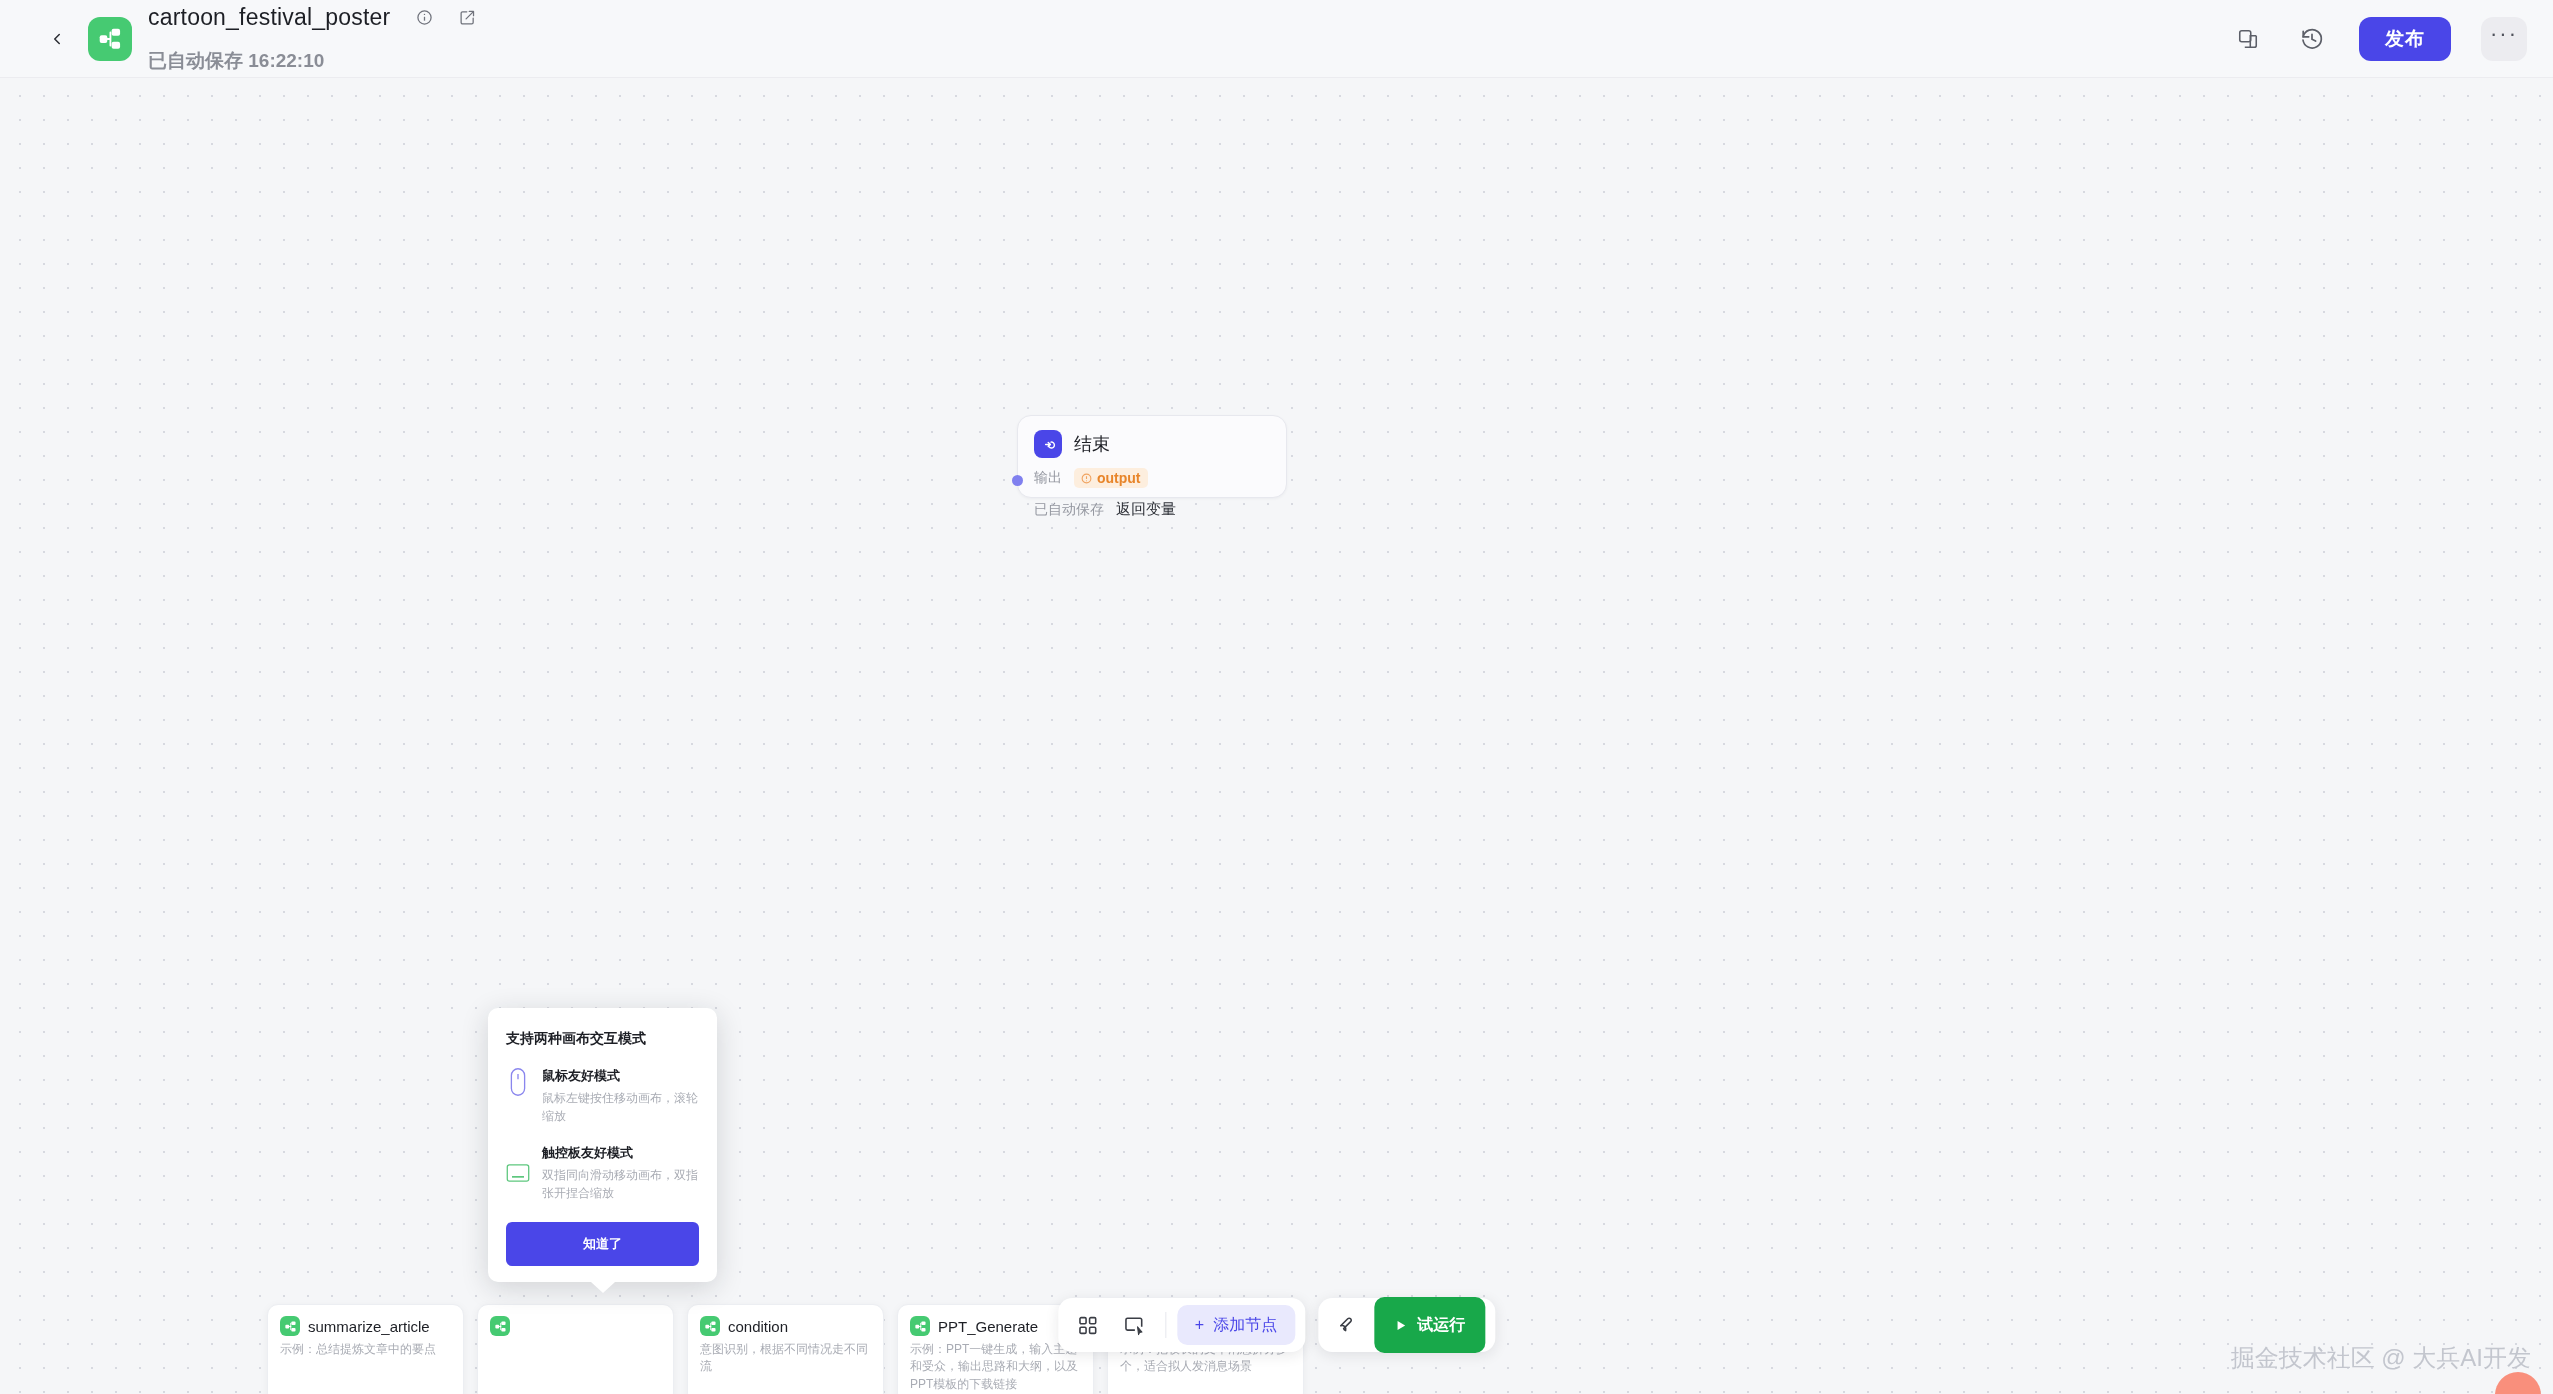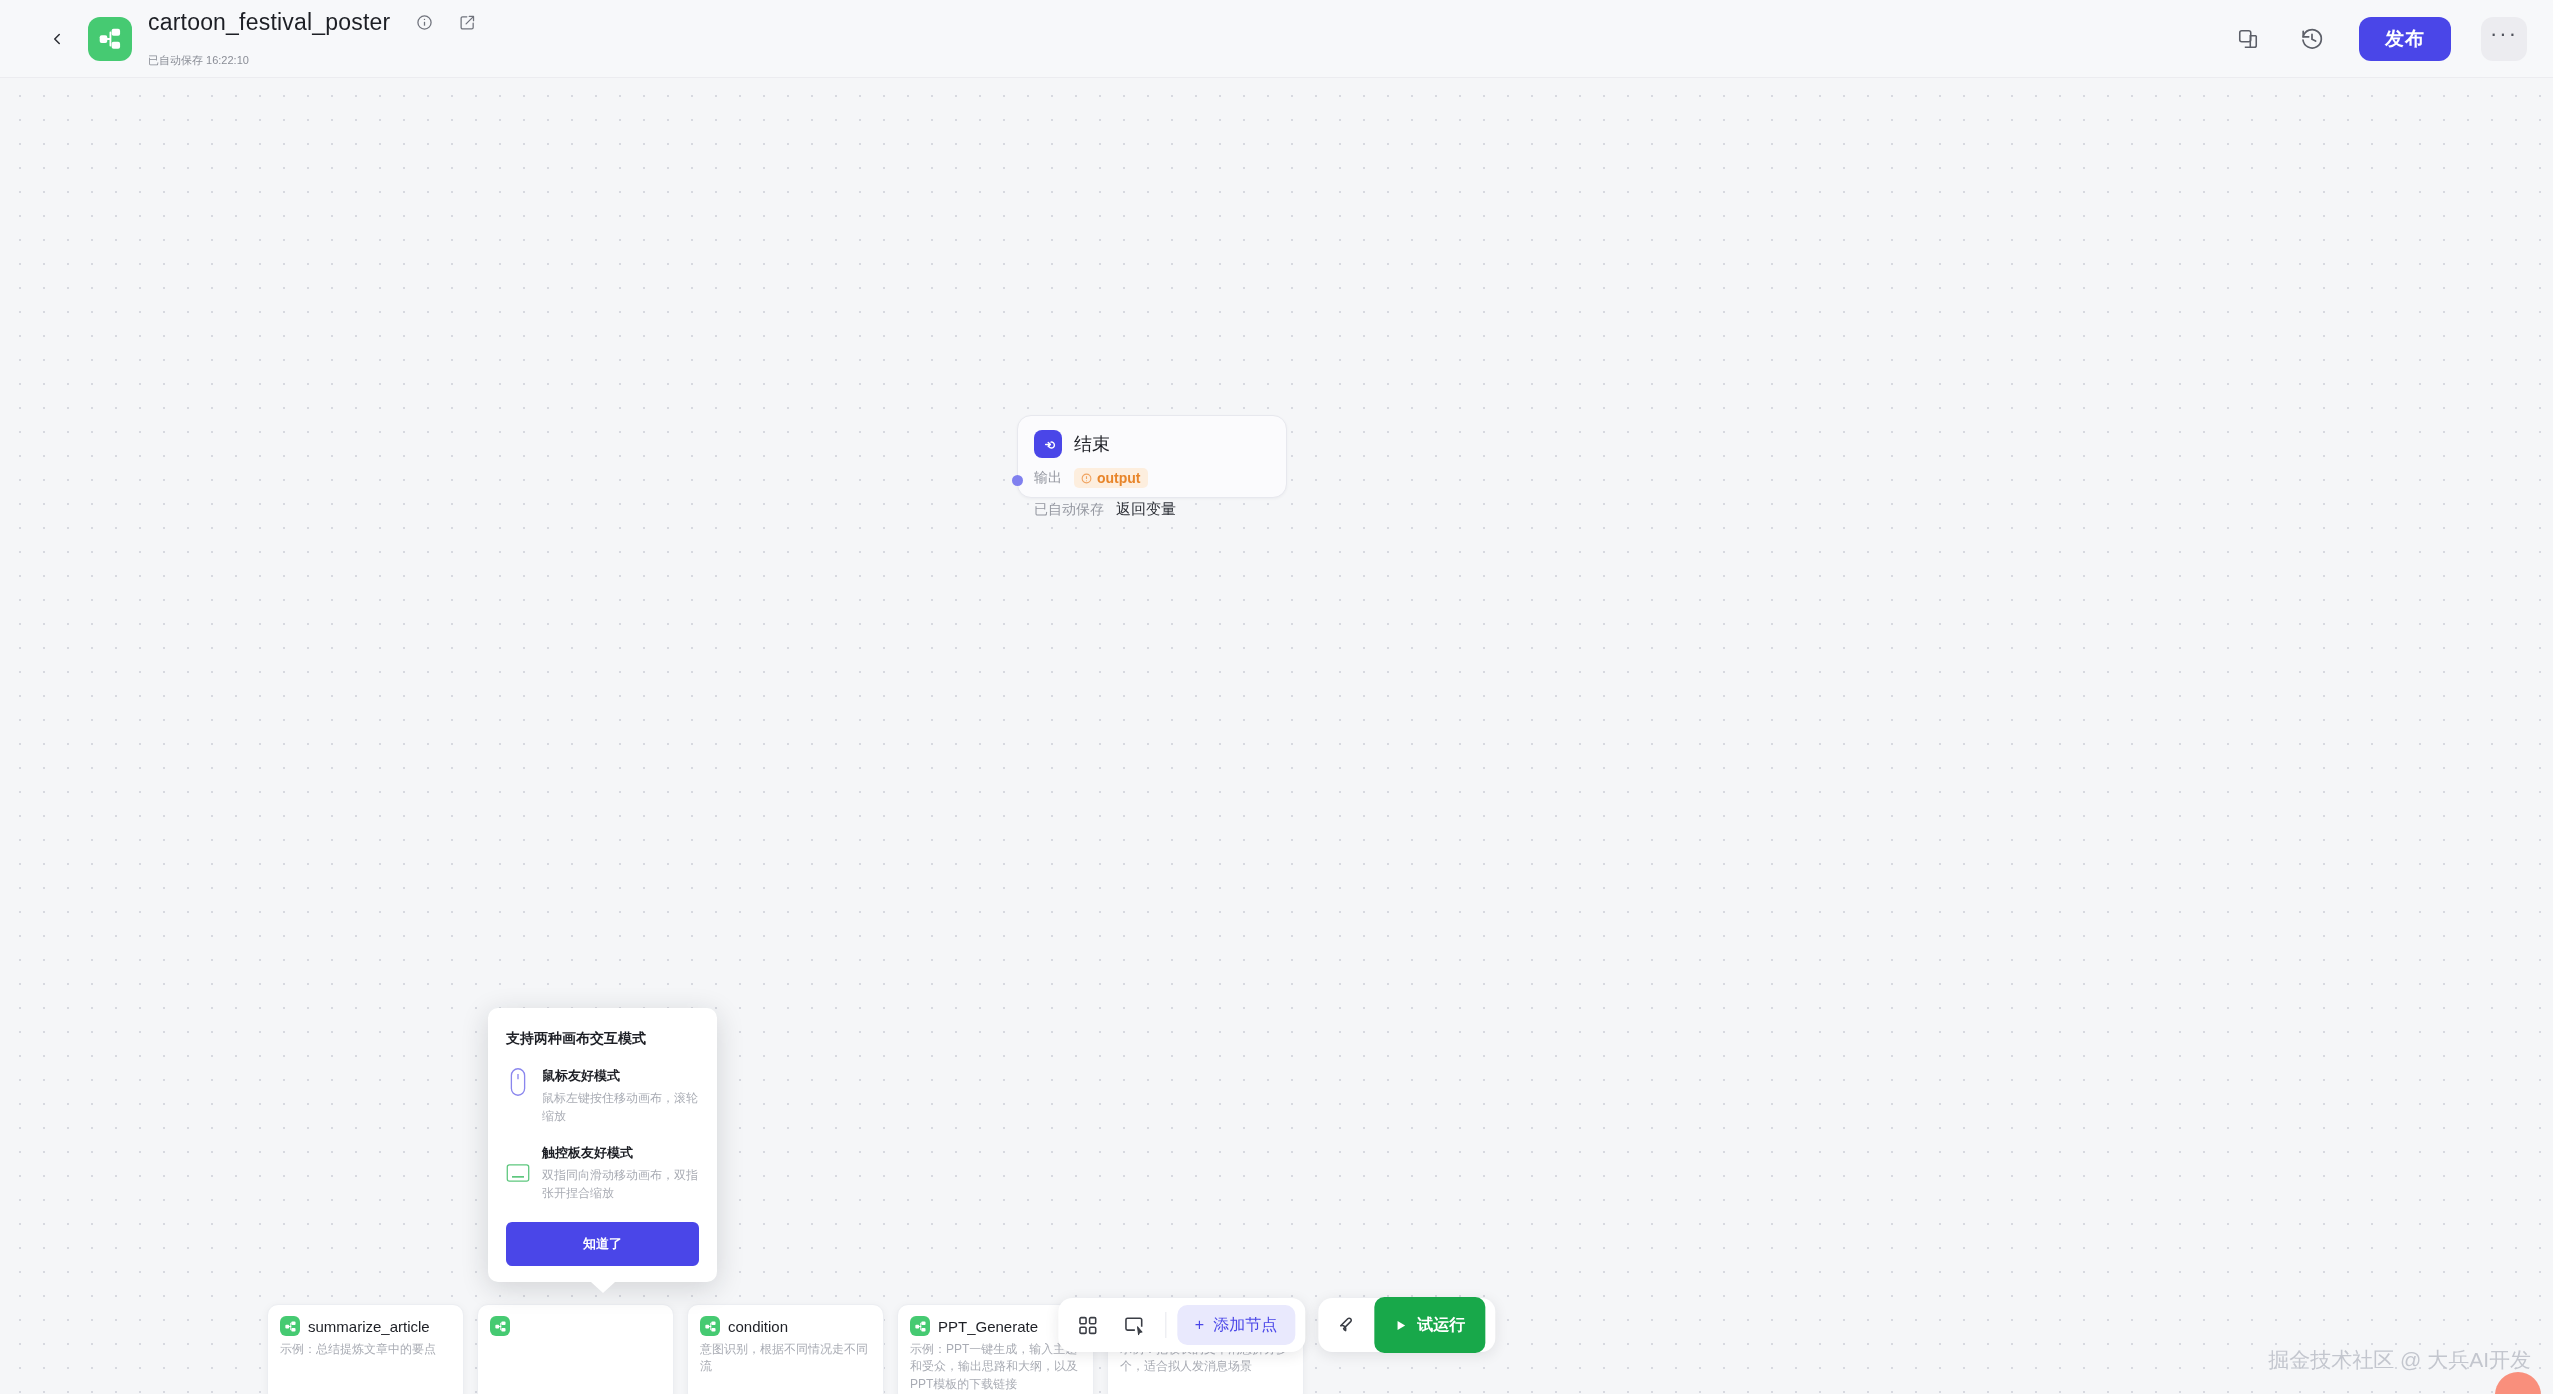--- a/index.html
+++ b/index.html
@@ -26,21 +26,21 @@
   }
   .app-icon {
     width: 44px; height: 44px; border-radius: 12px; background:#46ca72;
     display:flex; align-items:center; justify-content:center;
     margin-left: 14px; flex:0 0 auto;
   }
   .title-block { margin-left: 16px; display:flex; flex-direction:column; justify-content:center; }
   .title-row { display:flex; align-items:center; gap:26px; }
   .title-text { font-size: 23px; color:#1d1f25; font-weight: 400; letter-spacing:.2px; }
   .title-icon { color:#70737c; display:flex; align-items:center; cursor:pointer; }
-  .saved-text { font-size: 11px; color:#8a8d96; margin-top: 17px; }
+  .saved-text { font-size: 19px; color:#8a8d96; margin-top: 17px; font-weight: bold; }
 
   .header-right { margin-left:auto; display:flex; align-items:center; gap: 30px; }
   .hdr-icon-btn {
     width: 34px; height:34px; display:flex; align-items:center; justify-content:center;
     color:#5c5f68; cursor:pointer;
   }
   .publish-btn {
     background:#4a46e8; color:#fff; font-size:19px; font-weight:700;
     border:none; border-radius:12px; padding: 0 26px; height: 44px;
     cursor:pointer; letter-spacing:1px;
@@ -161,21 +161,21 @@
   .popup-p { font-size:12px; color:#a9acb4; line-height:1.5; margin-top:4px; }
   .popup-btn {
     display:block; width:100%; margin-top:20px; height:44px;
     background:#4a46e8; color:#fff; border:none; border-radius:6px;
     font-size:13px; font-weight:700; cursor:pointer; font-family:inherit;
   }
 
   
   .watermark {
     position:absolute; right: 22px; bottom: 20px;
-    font-size:21px; color:#c3c6ce; white-space:nowrap; z-index:5;
+    font-size:24px; color:#c3c6ce; white-space:nowrap; z-index:5;
   }
   .corner-blob {
     position:absolute; right: 12px; bottom: -24px;
     width: 46px; height: 46px; border-radius:50%;
     background:#f98f7c; z-index: 4;
   }
   svg { display:block; }
 </style>
 </head>
 <body>

